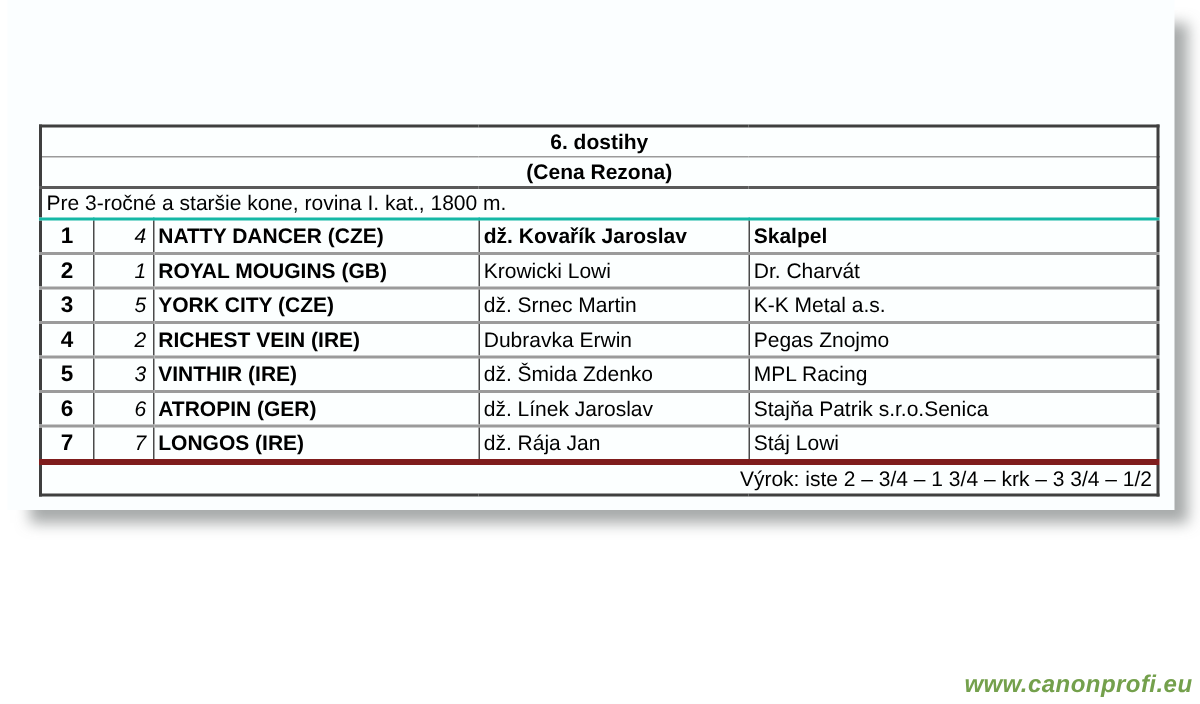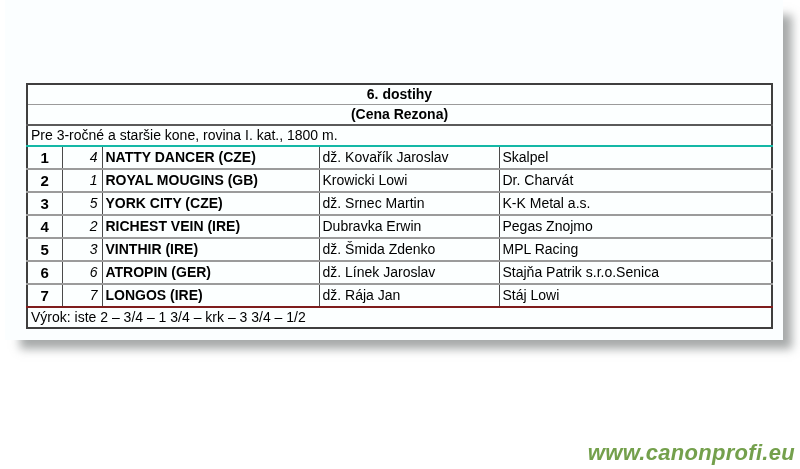--- a/index.html
+++ b/index.html
@@ -44,26 +44,26 @@
   }
   tr.title-row.first td { border-top: none; }
   tr.title-row.last td { border-bottom: 2px solid #5a5a5a; }
   tr.cond-row td { height: 19px; border-top: none; border-bottom: 2px solid #14b8a6; }
   tr.data-row td { height: 21px; border-left: 1px solid #4a4a4a; border-top: 2px solid #9b9b9b; }
   tr.data-row td:first-child { border-left: none; }
   tr.data-row:first-of-type td { border-top: none; }
   td.pos { text-align: center; font-weight: bold; font-size: 15px; }
   td.num { text-align: right; font-style: italic; padding-right: 4px; }
   td.horse { font-weight: bold; }
-  tr.winner td.jockey, tr.winner td.owner { font-weight: normal; }
-  tr.verdict-row td { height: 19px; border-top: 2px solid #7f1d1d; }
+  tr.winner td.jockey, tr.winner td.owner { font-weight: bold; }
+  tr.verdict-row td { height: 19px; border-top: 4px solid #7f1d1d; text-align: right; }
   .watermark {
     position: absolute;
     right: 5px; bottom: 3px;
-    font-size: 22px;
+    font-size: 16px;
     font-weight: bold;
     font-style: italic;
     letter-spacing: 0.3px;
     color: #74a04c;
   }
 </style>
 </head>
 <body>
 
 <div class="page">

